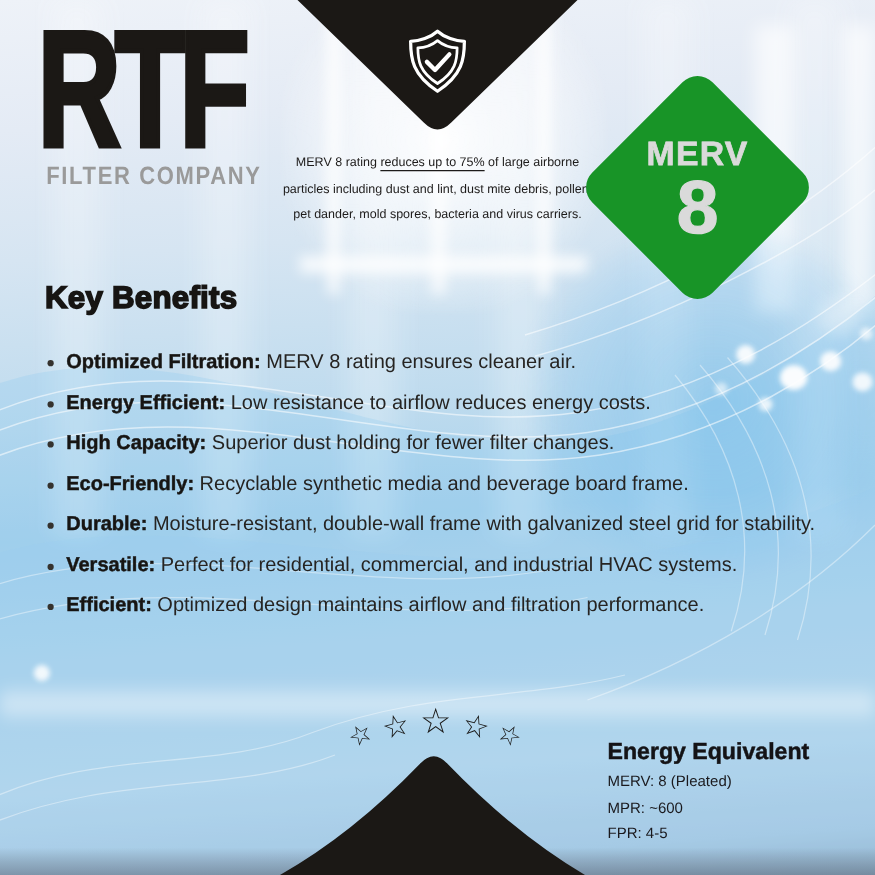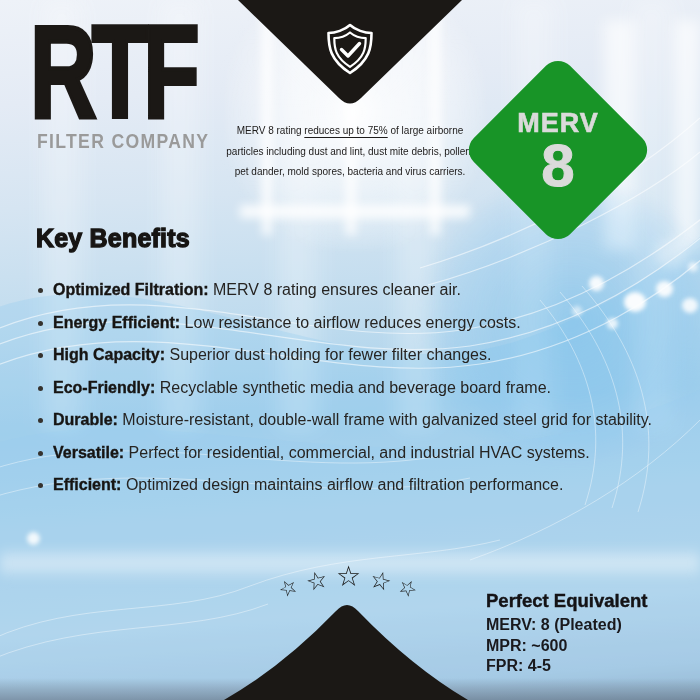--- a/index.html
+++ b/index.html
@@ -84,21 +84,21 @@
   .s1{left:279px;top:578px;font-size:21px;transform:rotate(-30deg);}
   .s2{left:306px;top:569px;font-size:24px;transform:rotate(-15deg);}
   .s3{left:336px;top:563px;font-size:28px;}
   .s4{left:370px;top:569px;font-size:24px;transform:rotate(15deg);}
   .s5{left:398px;top:578px;font-size:21px;transform:rotate(30deg);}
 
   
   .rating{position:absolute;left:486px;top:590px;color:#1a191d;}
   .rating h3{margin:0 0 3px 0;font-size:18.5px;font-weight:bold;color:#141316;
     -webkit-text-stroke:.4px #141316;}
-  .rating .line{font-size:16px;line-height:20.5px;font-weight:700;}
+  .rating .line{font-size:12px;line-height:20.5px;font-weight:400;}
 </style>
 </head>
 <body>
 
 <div class="canvas">
 
   <div class="layer window-streaks"></div>
   <div class="layer glow-center"></div>
   <div class="layer mullion mv1"></div>
   <div class="layer mullion mv2"></div>
@@ -181,19 +181,19 @@
   <span class="star s2">☆</span>
   <span class="star s3">☆</span>
   <span class="star s4">☆</span>
   <span class="star s5">☆</span>
 
   <svg class="bottom-banner" viewBox="0 0 700 105">
     <path d="M224 105 Q282 72 336 16 Q347 4 358 16 Q412 72 468 105 Z" fill="#1b1815"></path>
   </svg>
 
   <div class="rating">
-    <h3>Perfect Equivalent</h3>
+    <h3>Energy Equivalent</h3>
     <div class="line">MERV: 8 (Pleated)</div>
     <div class="line">MPR: ~600</div>
     <div class="line">FPR: 4-5</div>
   </div>
 
 </div>
 
 </body></html>

